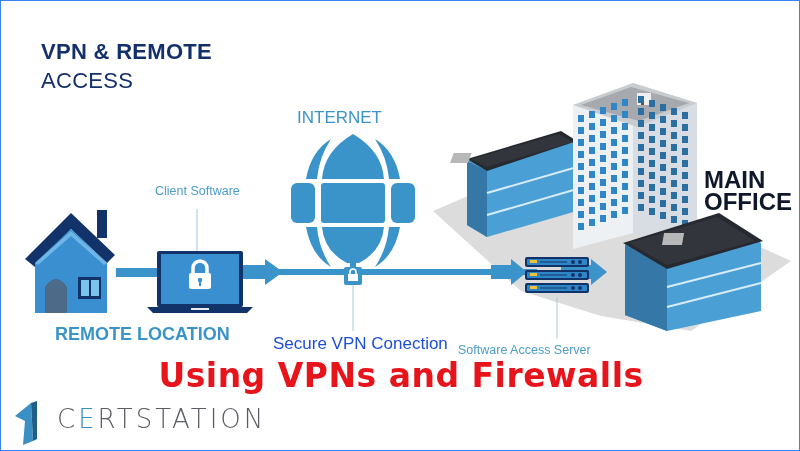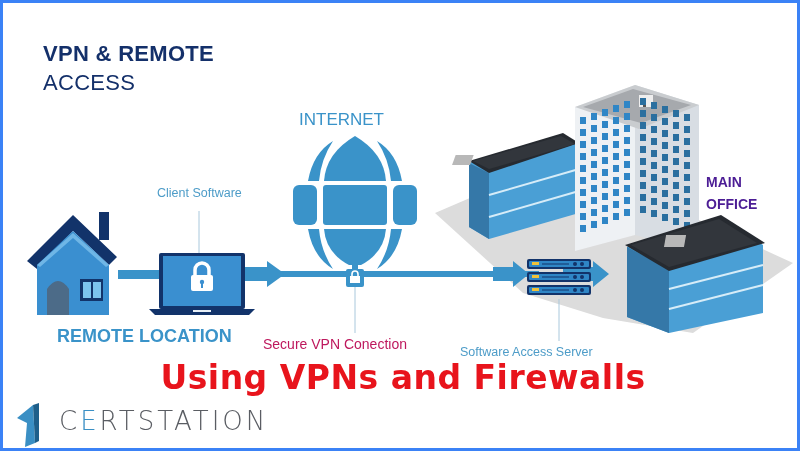--- a/index.html
+++ b/index.html
@@ -1,30 +1,30 @@
 <!DOCTYPE html>
 <html><head>
 <meta charset="utf-8">
 <style>
   html, body { margin: 0; padding: 0; }
   body { width: 800px; height: 451px; overflow: hidden; background: #ffffff; }
   .frame {
     position: absolute; left: 0; top: 0; width: 800px; height: 451px;
-    box-sizing: border-box; border: 3px solid #3b82f6; background: #ffffff;
+    box-sizing: border-box; border: 1px solid #3b82f6; background: #ffffff;
     overflow: hidden;
   }
   .txt { position: absolute; font-family: "Liberation Sans", sans-serif; white-space: nowrap; }
   .title1 { left: 40px; top: 38px; font-size: 22px; font-weight: bold; color: #14306a; letter-spacing: 0.3px; }
   .title2 { left: 40px; top: 67px; font-size: 22px; color: #14306a; letter-spacing: 0.3px; }
   .internet { left: 296px; top: 107px; font-size: 17px; font-weight: normal; color: #3a93c9; }
   .client { left: 146px; top: 183px; font-size: 12.5px; color: #4d9cc8; margin-left: 8px; }
   .remote { left: 54px; top: 323px; font-size: 18px; font-weight: bold; color: #3a93c9; }
-  .secure { left: 260px; top: 333px; font-size: 14px; color: #be185d; }
+  .secure { left: 272px; top: 333px; font-size: 17px; color: #1d4ed8; }
   .nas { left: 457px; top: 342px; font-size: 12.5px; color: #4d9cc8; }
-  .mainoffice { left: 703px; top: 168px; font-size: 14px; font-weight: bold; color: #4c1d95; line-height: 22px; }
+  .mainoffice { left: 703px; top: 168px; font-size: 24px; font-weight: bold; color: #0f172a; line-height: 22px; }
   .caption { left: 0; width: 800px; top: 355px; text-align: center; font-size: 33px; font-weight: bold; color: #e8141c; font-family: "DejaVu Sans", sans-serif; letter-spacing: 0.5px; }
   .logo-text { left: 40px; top: 403px; font-size: 26px; color: #5a5d63; letter-spacing: 3px; font-family: "DejaVu Sans", sans-serif; font-weight: 300; margin-left: 16px; }
   .logo-text .hl { color: #3a8fc4; }
   svg.scene { position: absolute; left: 0; top: 0; }
 </style>
 </head>
 <body>
 
 <div class="frame">
 

